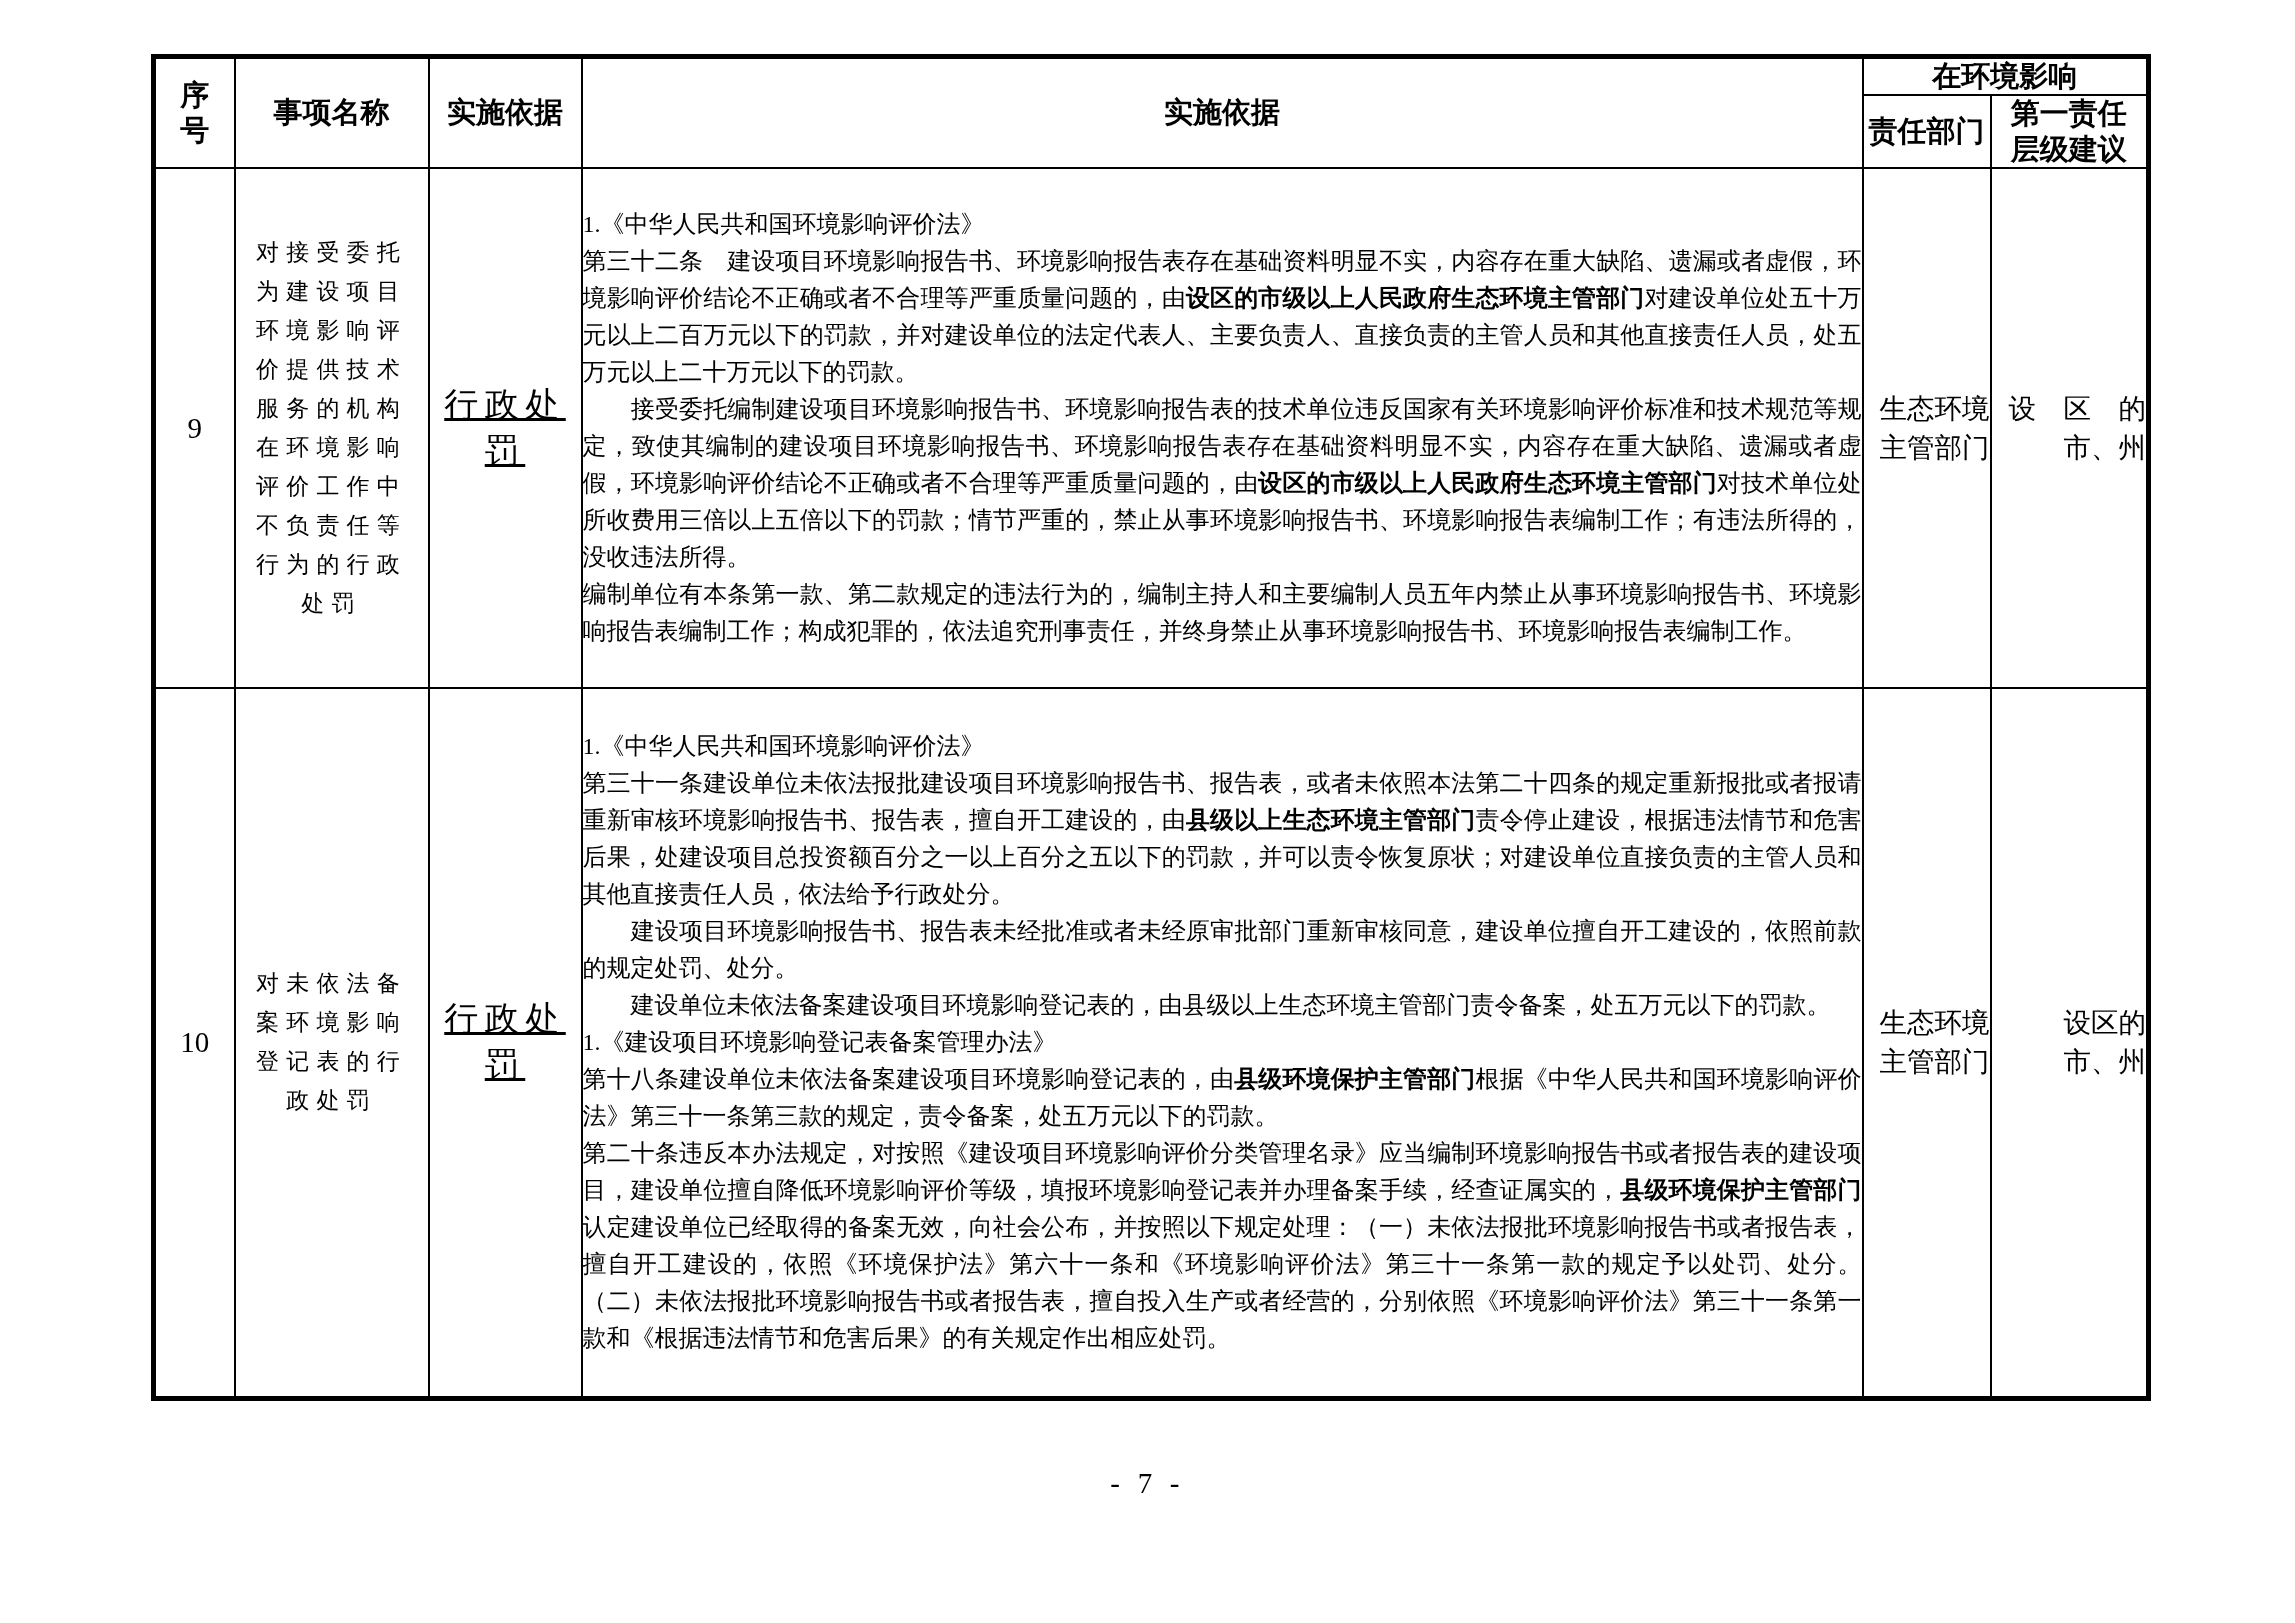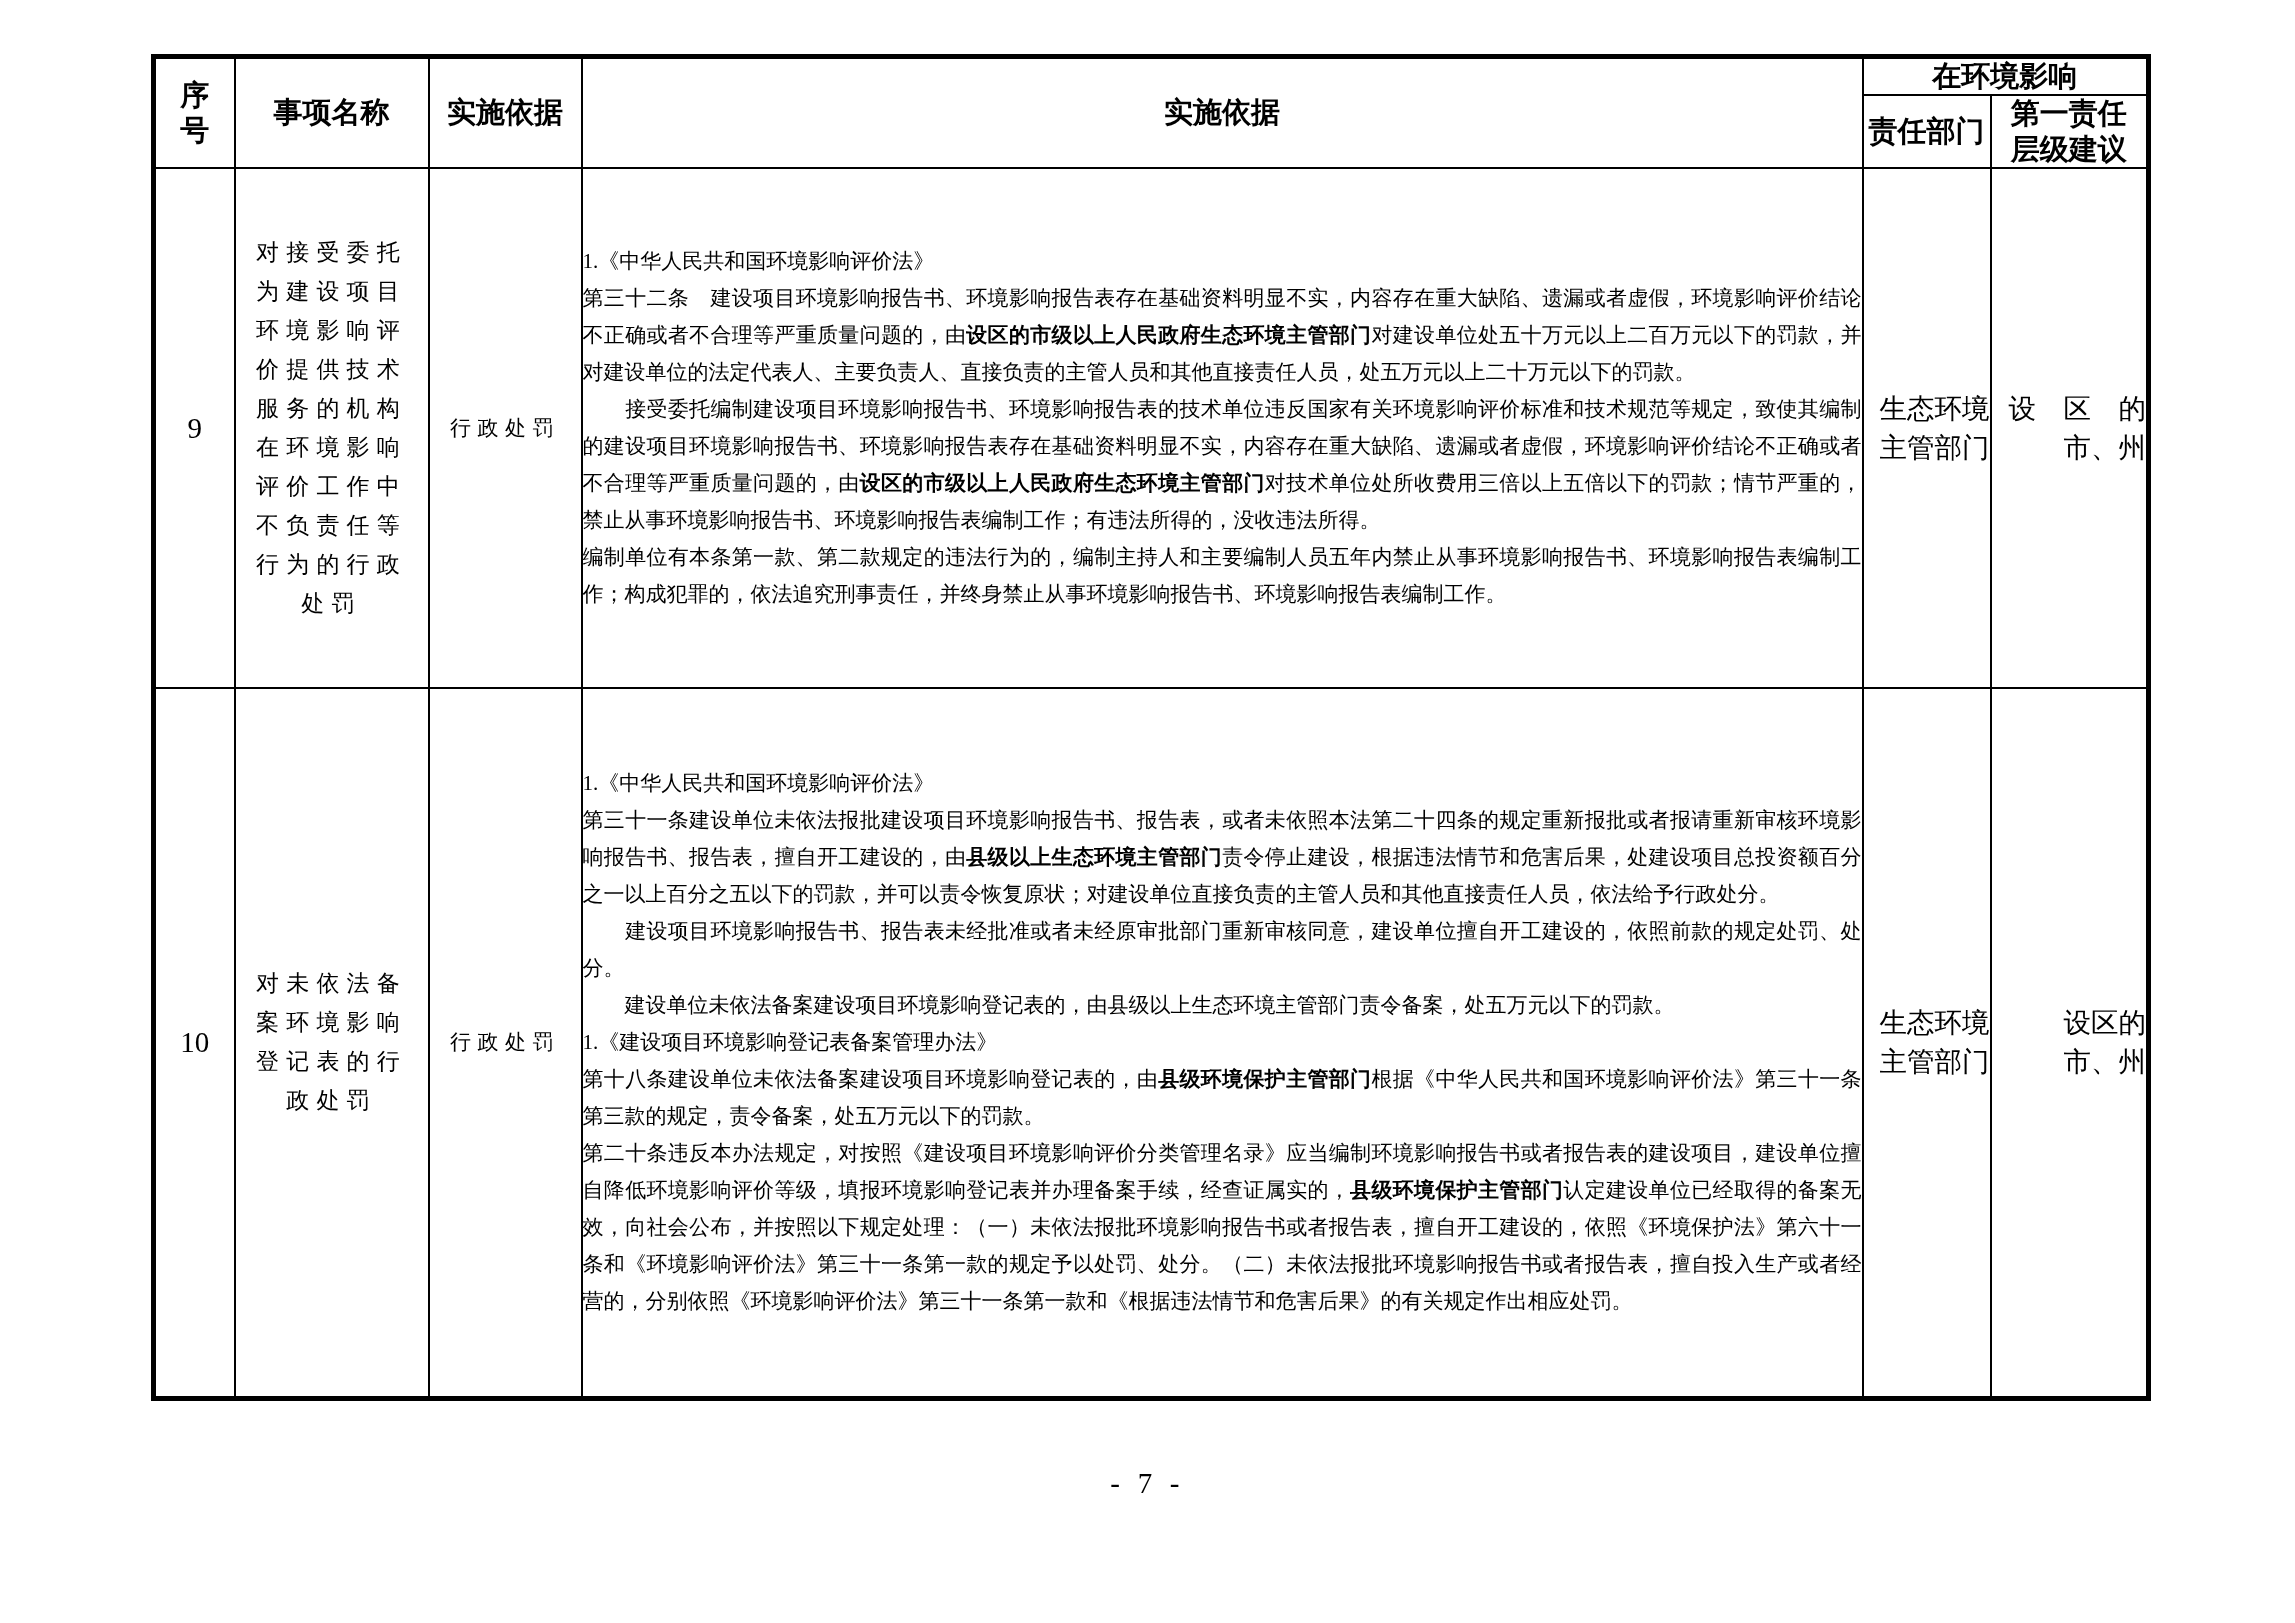--- a/index.html
+++ b/index.html
@@ -30,23 +30,23 @@
   tr.r10 { height:710px; }
   th {
     font-size:29px; font-weight:bold; text-align:center;
     line-height:1.22; white-space:pre-line;
   }
   .cell-seq  { font-size:29px; text-align:center; }
   .cell-name {
     font-size:23px; line-height:39px; letter-spacing:7.2px;
     white-space:pre-line; text-align:center; padding:0 0 0 10.5px;
   }
-  .cell-type { font-size:21px; text-align:center; letter-spacing:6.5px; }
+  .cell-type { font-size:34px; text-align:center; letter-spacing:6.5px;text-decoration:underline; }
   .cell-basis {
-    font-size:21px; line-height:37px;
+    font-size:24px; line-height:37px;
     text-align:justify; padding:3.9px 8.5px 3.9px 8.5px;
   }
   .cell-basis .para { text-align:justify; text-justify:inter-character; }
   .cell-basis b { font-weight:bold; }
   .cell-dept, .cell-level {
     font-size:27.5px; line-height:39px; text-align:right; white-space:pre-line;
   }
   .footer {
     position:absolute; top:1467px; left:0; width:100%;
     text-align:center; font-size:29px; letter-spacing:5.2px;

